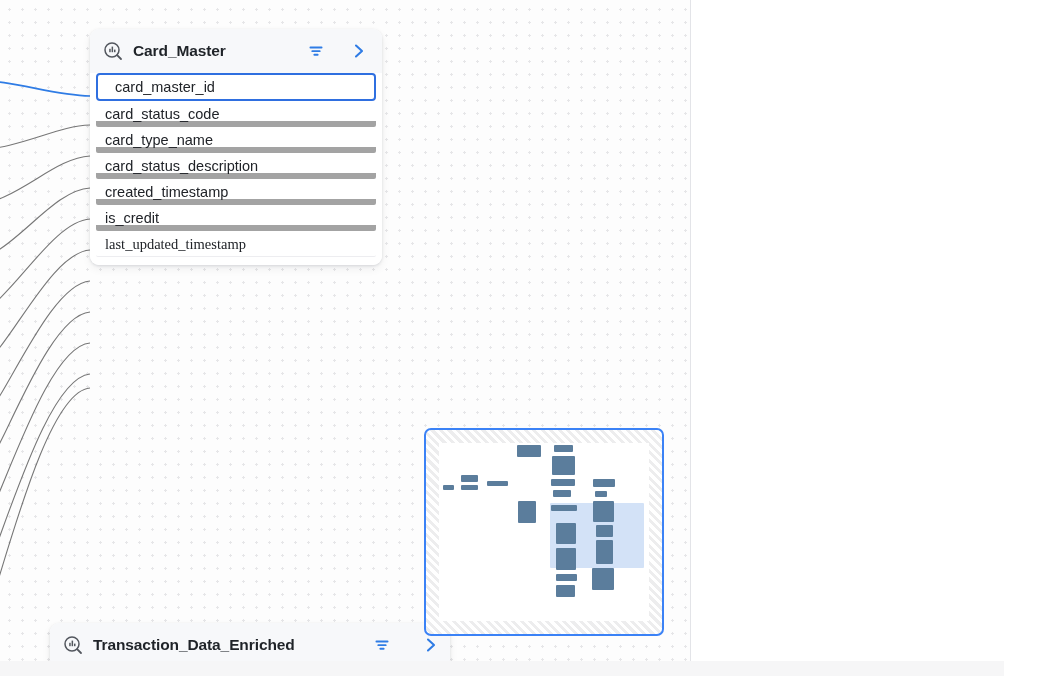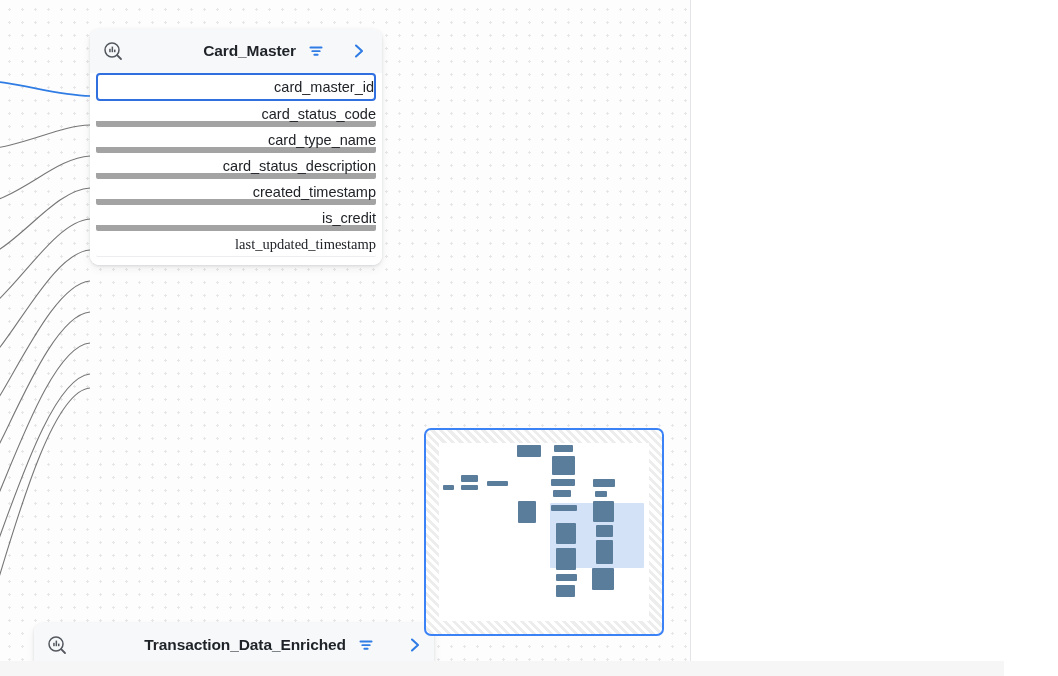--- a/index.html
+++ b/index.html
@@ -12,21 +12,20 @@
     font-family: "Liberation Sans", sans-serif;
     -webkit-font-smoothing: antialiased;
   }
 
   #app {
     position: relative;
     width: 1004px;
     height: 676px;
     background: #8b5cf6;
     overflow: hidden;
-    text-align: right;
   }
 
   
   .canvas {
     position: absolute;
     left: 0;
     top: 0;
     width: 690px;
     height: 661px;
     background-color: #fdfdfd;
@@ -127,21 +126,21 @@
     box-sizing: border-box;
   }
 
   .col-row:last-child { border-bottom: 1px solid #ededf0; font-family: Liberation Serif, serif; }
 
   .col-row.selected {
     border: 2px solid #2f6fe0;
     border-radius: 4px;
     height: 28px;
     line-height: 24px;
-    padding-left: 0;
+    padding-left: 17px;
     background: #ffffff;
   }
 
   
   .minimap {
     position: absolute;
     left: 424px;
     top: 428px;
     width: 240px;
     height: 208px;
@@ -233,21 +232,21 @@
         <div class="col-row selected">card_master_id</div>
         <div class="col-row">card_status_code</div>
         <div class="col-row">card_type_name</div>
         <div class="col-row">card_status_description</div>
         <div class="col-row">created_timestamp</div>
         <div class="col-row">is_credit</div>
         <div class="col-row">last_updated_timestamp</div>
       </div>
     </div>
 
-    <div class="node" style="left:34px; top:623px; width:400px;">
+    <div class="node" style="left:50px; top:623px; width:400px;">
       <div class="node-header" style="padding-right:10px;">
         <span class="hdr-icon">
           <svg width="20" height="20" viewBox="0 0 20 20">
             <circle cx="9" cy="9" r="7" fill="none" stroke="#53575e" stroke-width="1.5"></circle>
             <rect x="6.2" y="7.8" width="1.5" height="3.4" fill="#53575e"></rect>
             <rect x="8.6" y="5.6" width="1.5" height="5.6" fill="#53575e"></rect>
             <rect x="11.0" y="8.6" width="1.5" height="2.6" fill="#53575e"></rect>
             <line x1="14.1" y1="14.1" x2="18" y2="18" stroke="#53575e" stroke-width="1.8" stroke-linecap="round"></line>
           </svg>
         </span>

